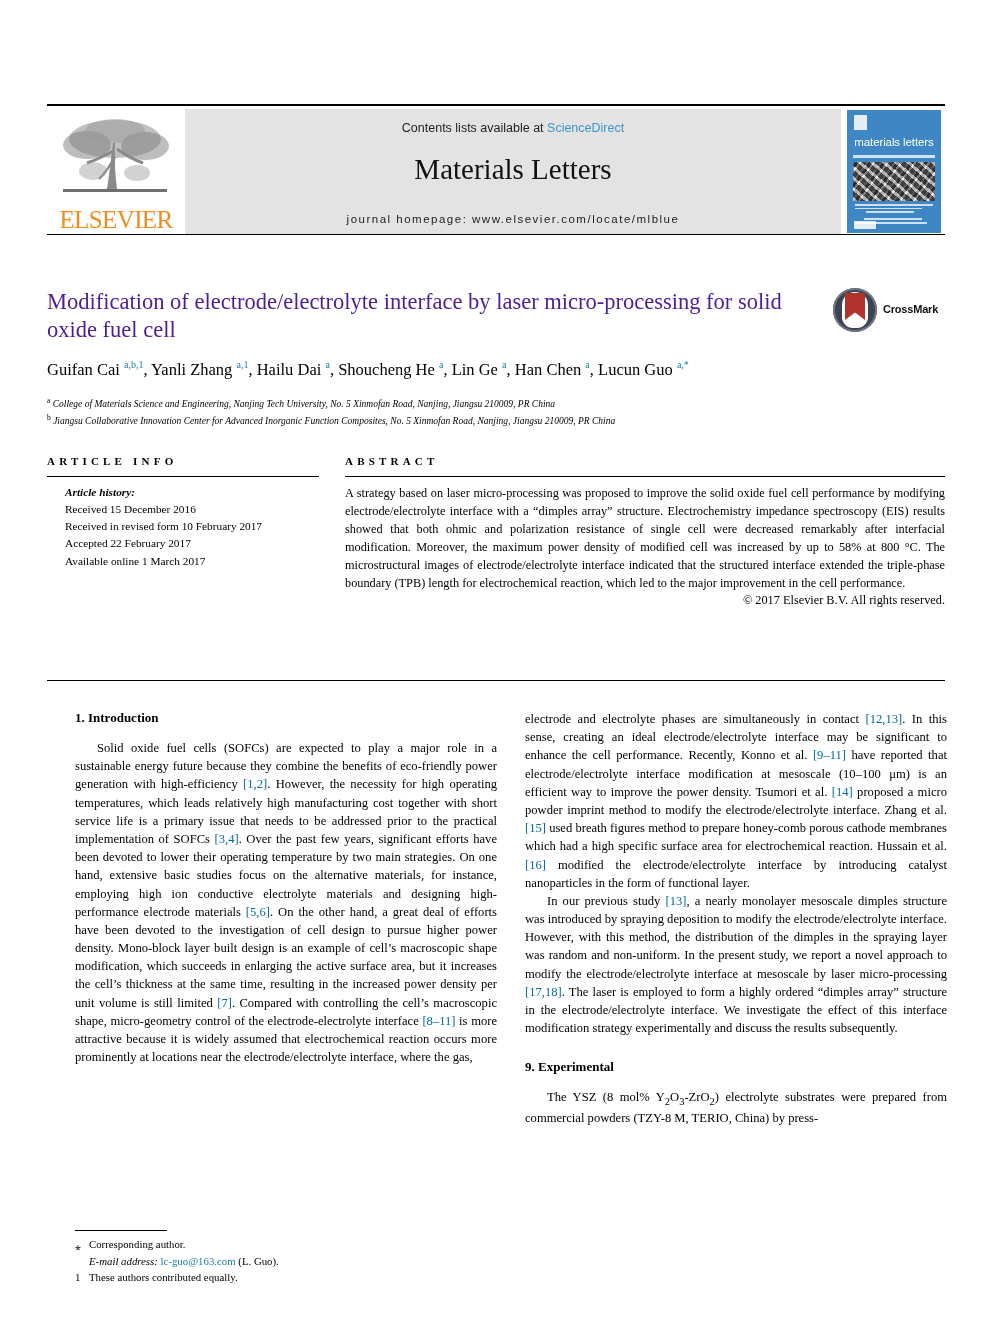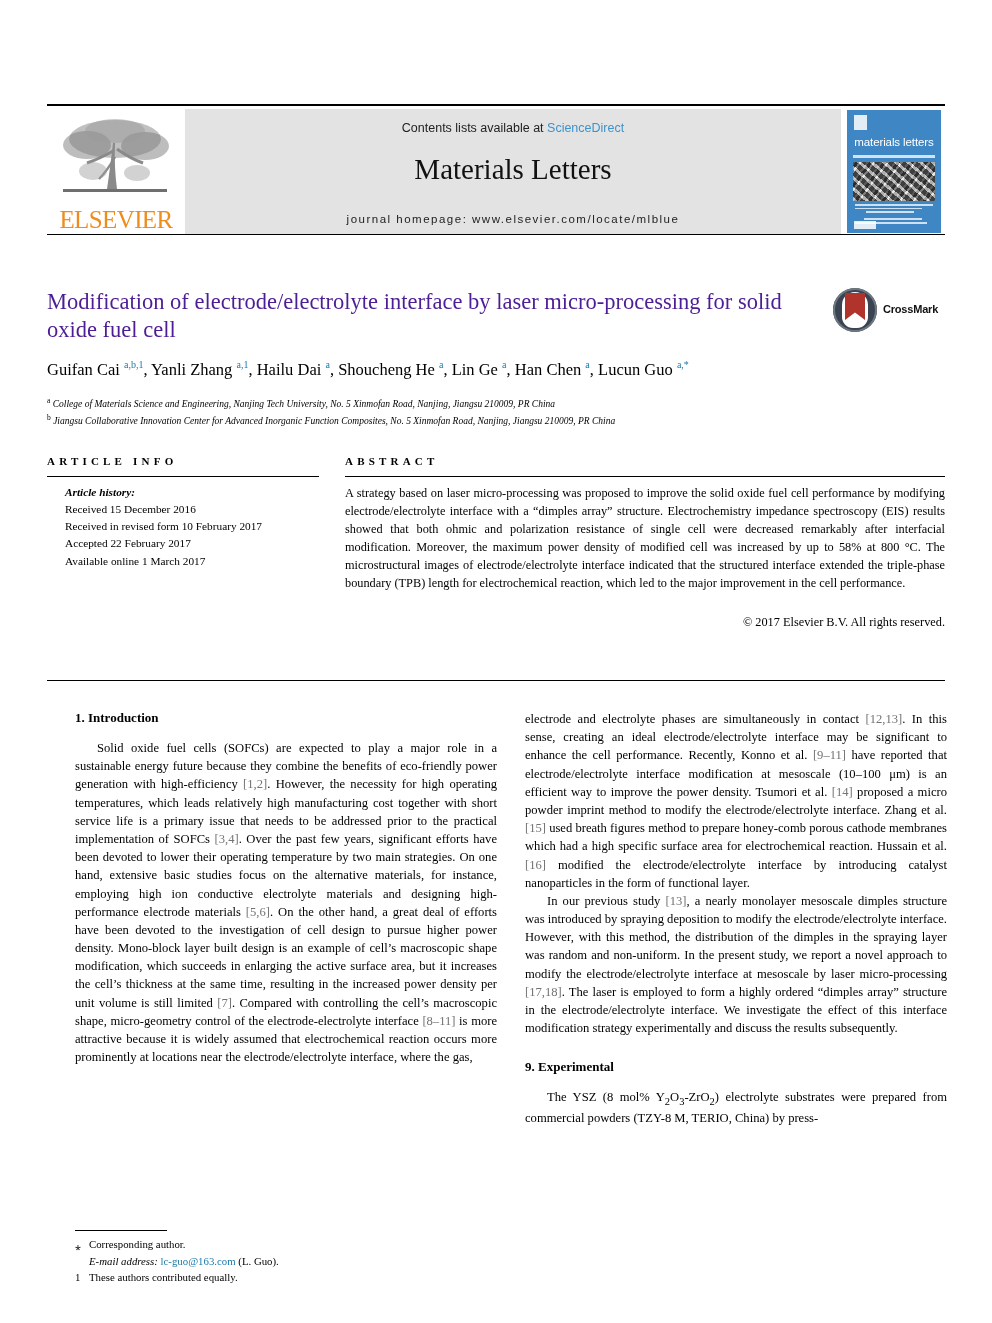--- a/index.html
+++ b/index.html
@@ -276,21 +276,21 @@
   .abstract-body {
     padding-top: 8px;
     font-family: "Liberation Serif", serif;
     font-size: 12.3px;
     line-height: 1.46;
     text-align: justify;
     color: #000;
   }
   .copyright {
     text-align: right;
-    margin-top: 22px;
+    margin-top: 0;
     font-family: "Liberation Serif", serif;
     font-size: 12.3px;
   }
 
   
   .body-divider {
     position: absolute;
     left: 47px; top: 680px;
     width: 898px;
     border-top: 1.4px solid #000;
@@ -318,21 +318,21 @@
   p.body-text {
     margin: 0;
     font-family: "Liberation Serif", serif;
     font-size: 12.6px;
     line-height: 1.445;
     text-align: justify;
     text-indent: 22px;
     color: #000;
   }
   p.body-text.cont { text-indent: 0; }
-  .cite { color: #737373; }
+  .cite { color: #0369a1; }
 
   
   .footnotes {
     position: absolute;
     left: 0; bottom: 0;
     width: 422px;
   }
   .fn-rule {
     width: 92px;
     border-top: 1px solid #000;

